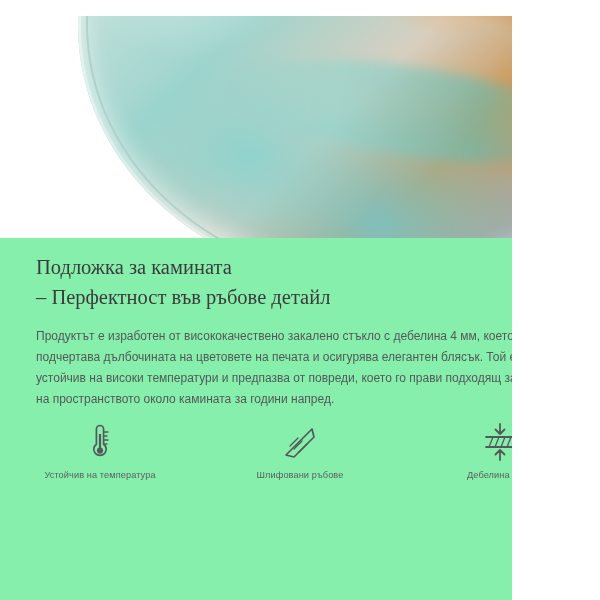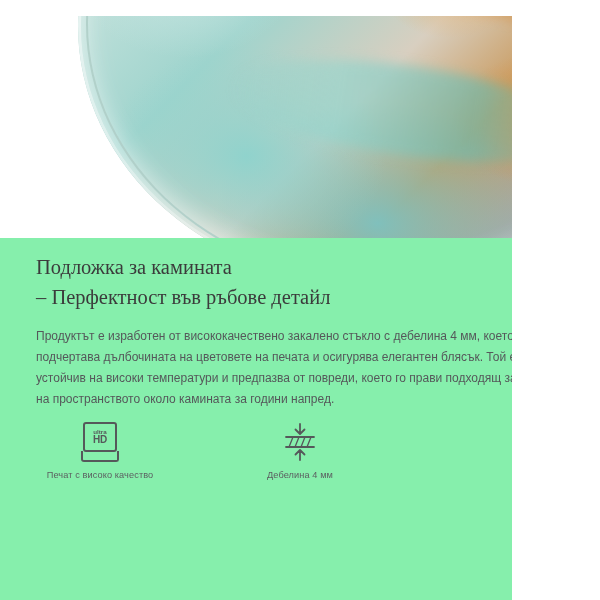--- a/index.html
+++ b/index.html
@@ -176,36 +176,44 @@
   <div class="content">
     <h1 class="headline">
       <span>Подложка за камината</span>
       <span class="l2">– Перфектност във ръбове детайл</span>
     </h1>
     <p class="body-copy">Продуктът е изработен от висококачествено закалено стъкло с дебелина 4 мм, което подчертава дълбочината на цветовете на печата и осигурява елегантен блясък. Той е устойчив на високи температури и предпазва от повреди, което го прави подходящ за защита на пространството около камината за години напред.</p>
   </div>
 
   <div class="features">
 
-
     <div class="feature">
       <div class="ico">
-        <div style="display:flex;flex-direction:column;align-items:center;">
-          <div class="ultrahd">
-            <span class="u1">ultra</span>
-            <span class="u2">HD</span>
-          </div>
-          <div class="printer-base"></div>
-        </div>
+        <svg width="22" height="40" viewBox="0 0 22 40" fill="none">
+          <path d="M11 3.5a3.6 3.6 0 0 0-3.6 3.6v15.1a6.2 6.2 0 1 0 7.2 0V7.1A3.6 3.6 0 0 0 11 3.5z" stroke="#55585a" stroke-width="1.7" fill="none"></path>
+          <circle cx="11" cy="28.6" r="3.1" fill="#55585a"></circle>
+          <rect x="9.9" y="12" width="2.2" height="15" fill="#55585a"></rect>
+          <path d="M15.6 10h3.4M15.6 14h2.4M15.6 18h3.4M15.6 22h2.4" stroke="#55585a" stroke-width="1.3" stroke-linecap="round"></path>
+        </svg>
       </div>
-      <div class="cap">Печат с високо качество</div>
-    </div>
-
-
-
+      <div class="cap">Устойчив на температура</div>
+    </div>
+
+
+
+
+    <div class="feature">
+      <div class="ico">
+        <svg width="36" height="34" viewBox="0 0 36 34" fill="none">
+          <path d="M4 30 L30 4 L32 12 L12 32 Z" stroke="#55585a" stroke-width="1.7" fill="none" stroke-linejoin="round"></path>
+          <path d="M12 24l8-8M17 27l8-8M8 21l8-8" stroke="#55585a" stroke-width="1.3" stroke-linecap="round"></path>
+        </svg>
+      </div>
+      <div class="cap">Шлифовани ръбове</div>
+    </div>
 
     <div class="feature">
       <div class="ico">
         <svg width="36" height="40" viewBox="0 0 36 40" fill="none">
           <path d="M18 2v9M13.5 7.5 18 12l4.5-4.5" stroke="#55585a" stroke-width="1.8" stroke-linecap="round" stroke-linejoin="round" fill="none"></path>
           <path d="M4 15h28" stroke="#55585a" stroke-width="1.8" stroke-linecap="round"></path>
           <path d="M4 25h28" stroke="#55585a" stroke-width="1.8" stroke-linecap="round"></path>
           <path d="M7 25l4-10M13 25l4-10M19 25l4-10M25 25l4-10" stroke="#55585a" stroke-width="1.3"></path>
           <path d="M18 38v-9M13.5 32.5 18 28l4.5 4.5" stroke="#55585a" stroke-width="1.8" stroke-linecap="round" stroke-linejoin="round" fill="none"></path>
         </svg>

